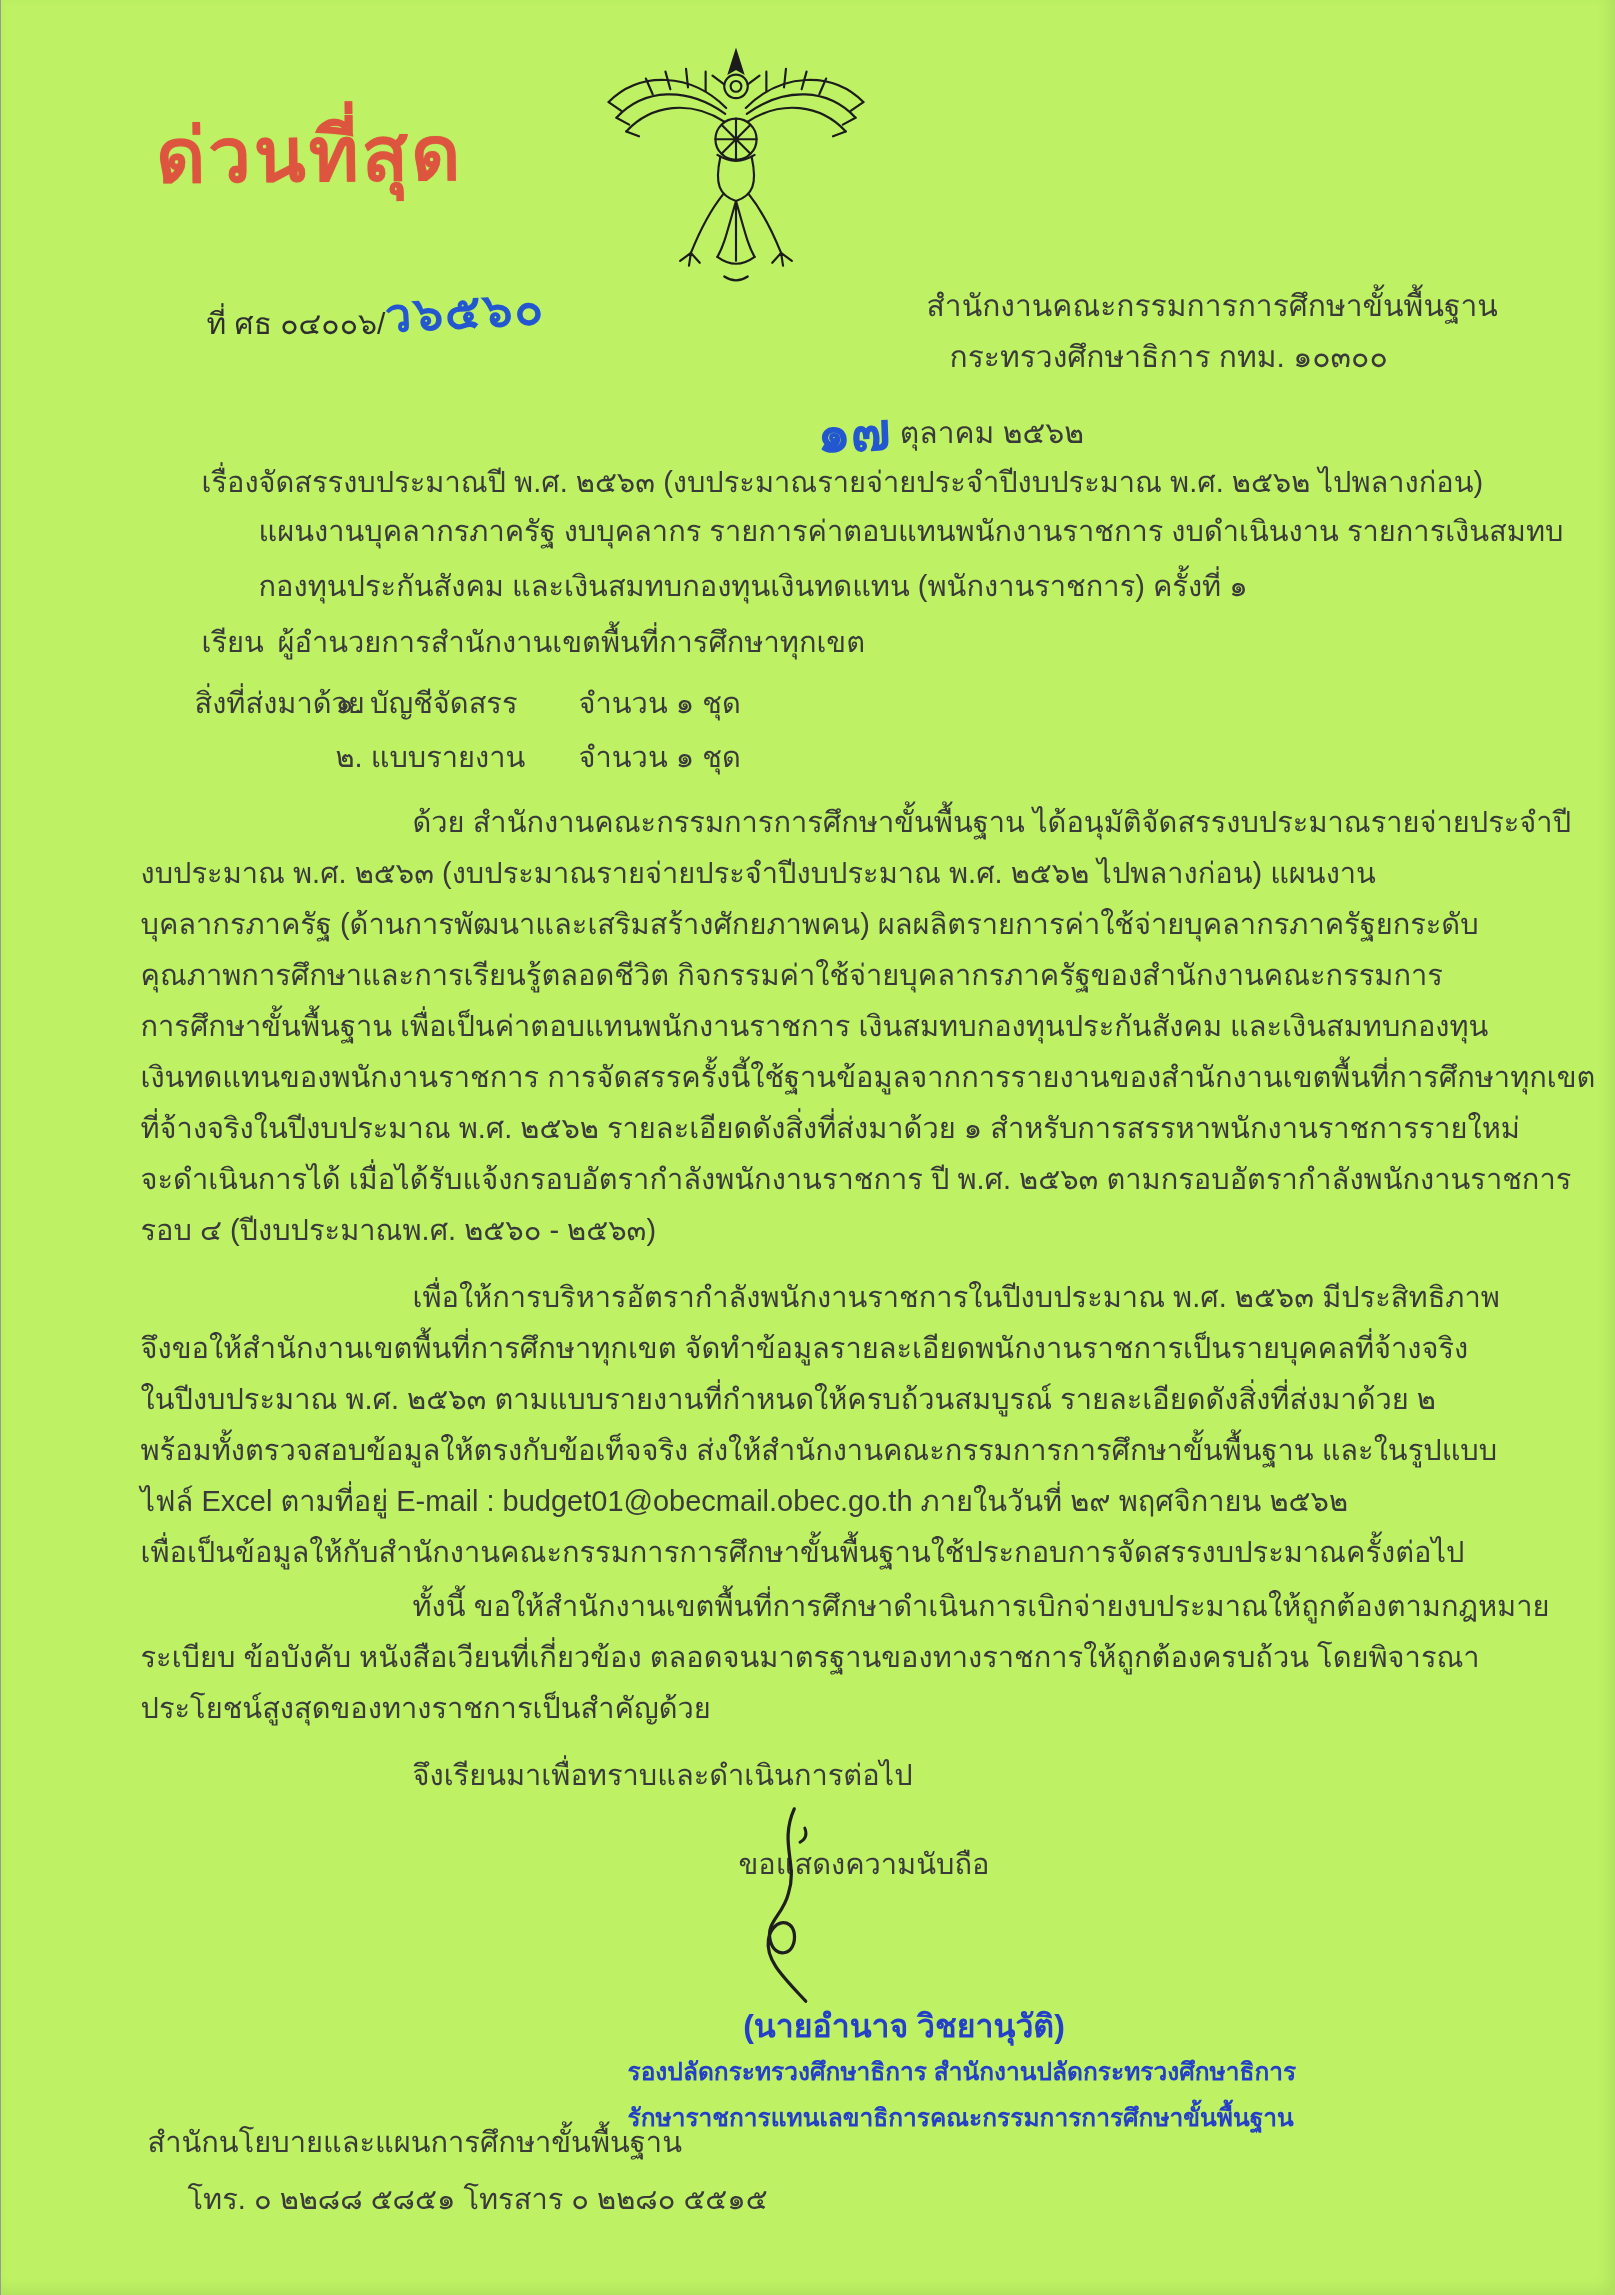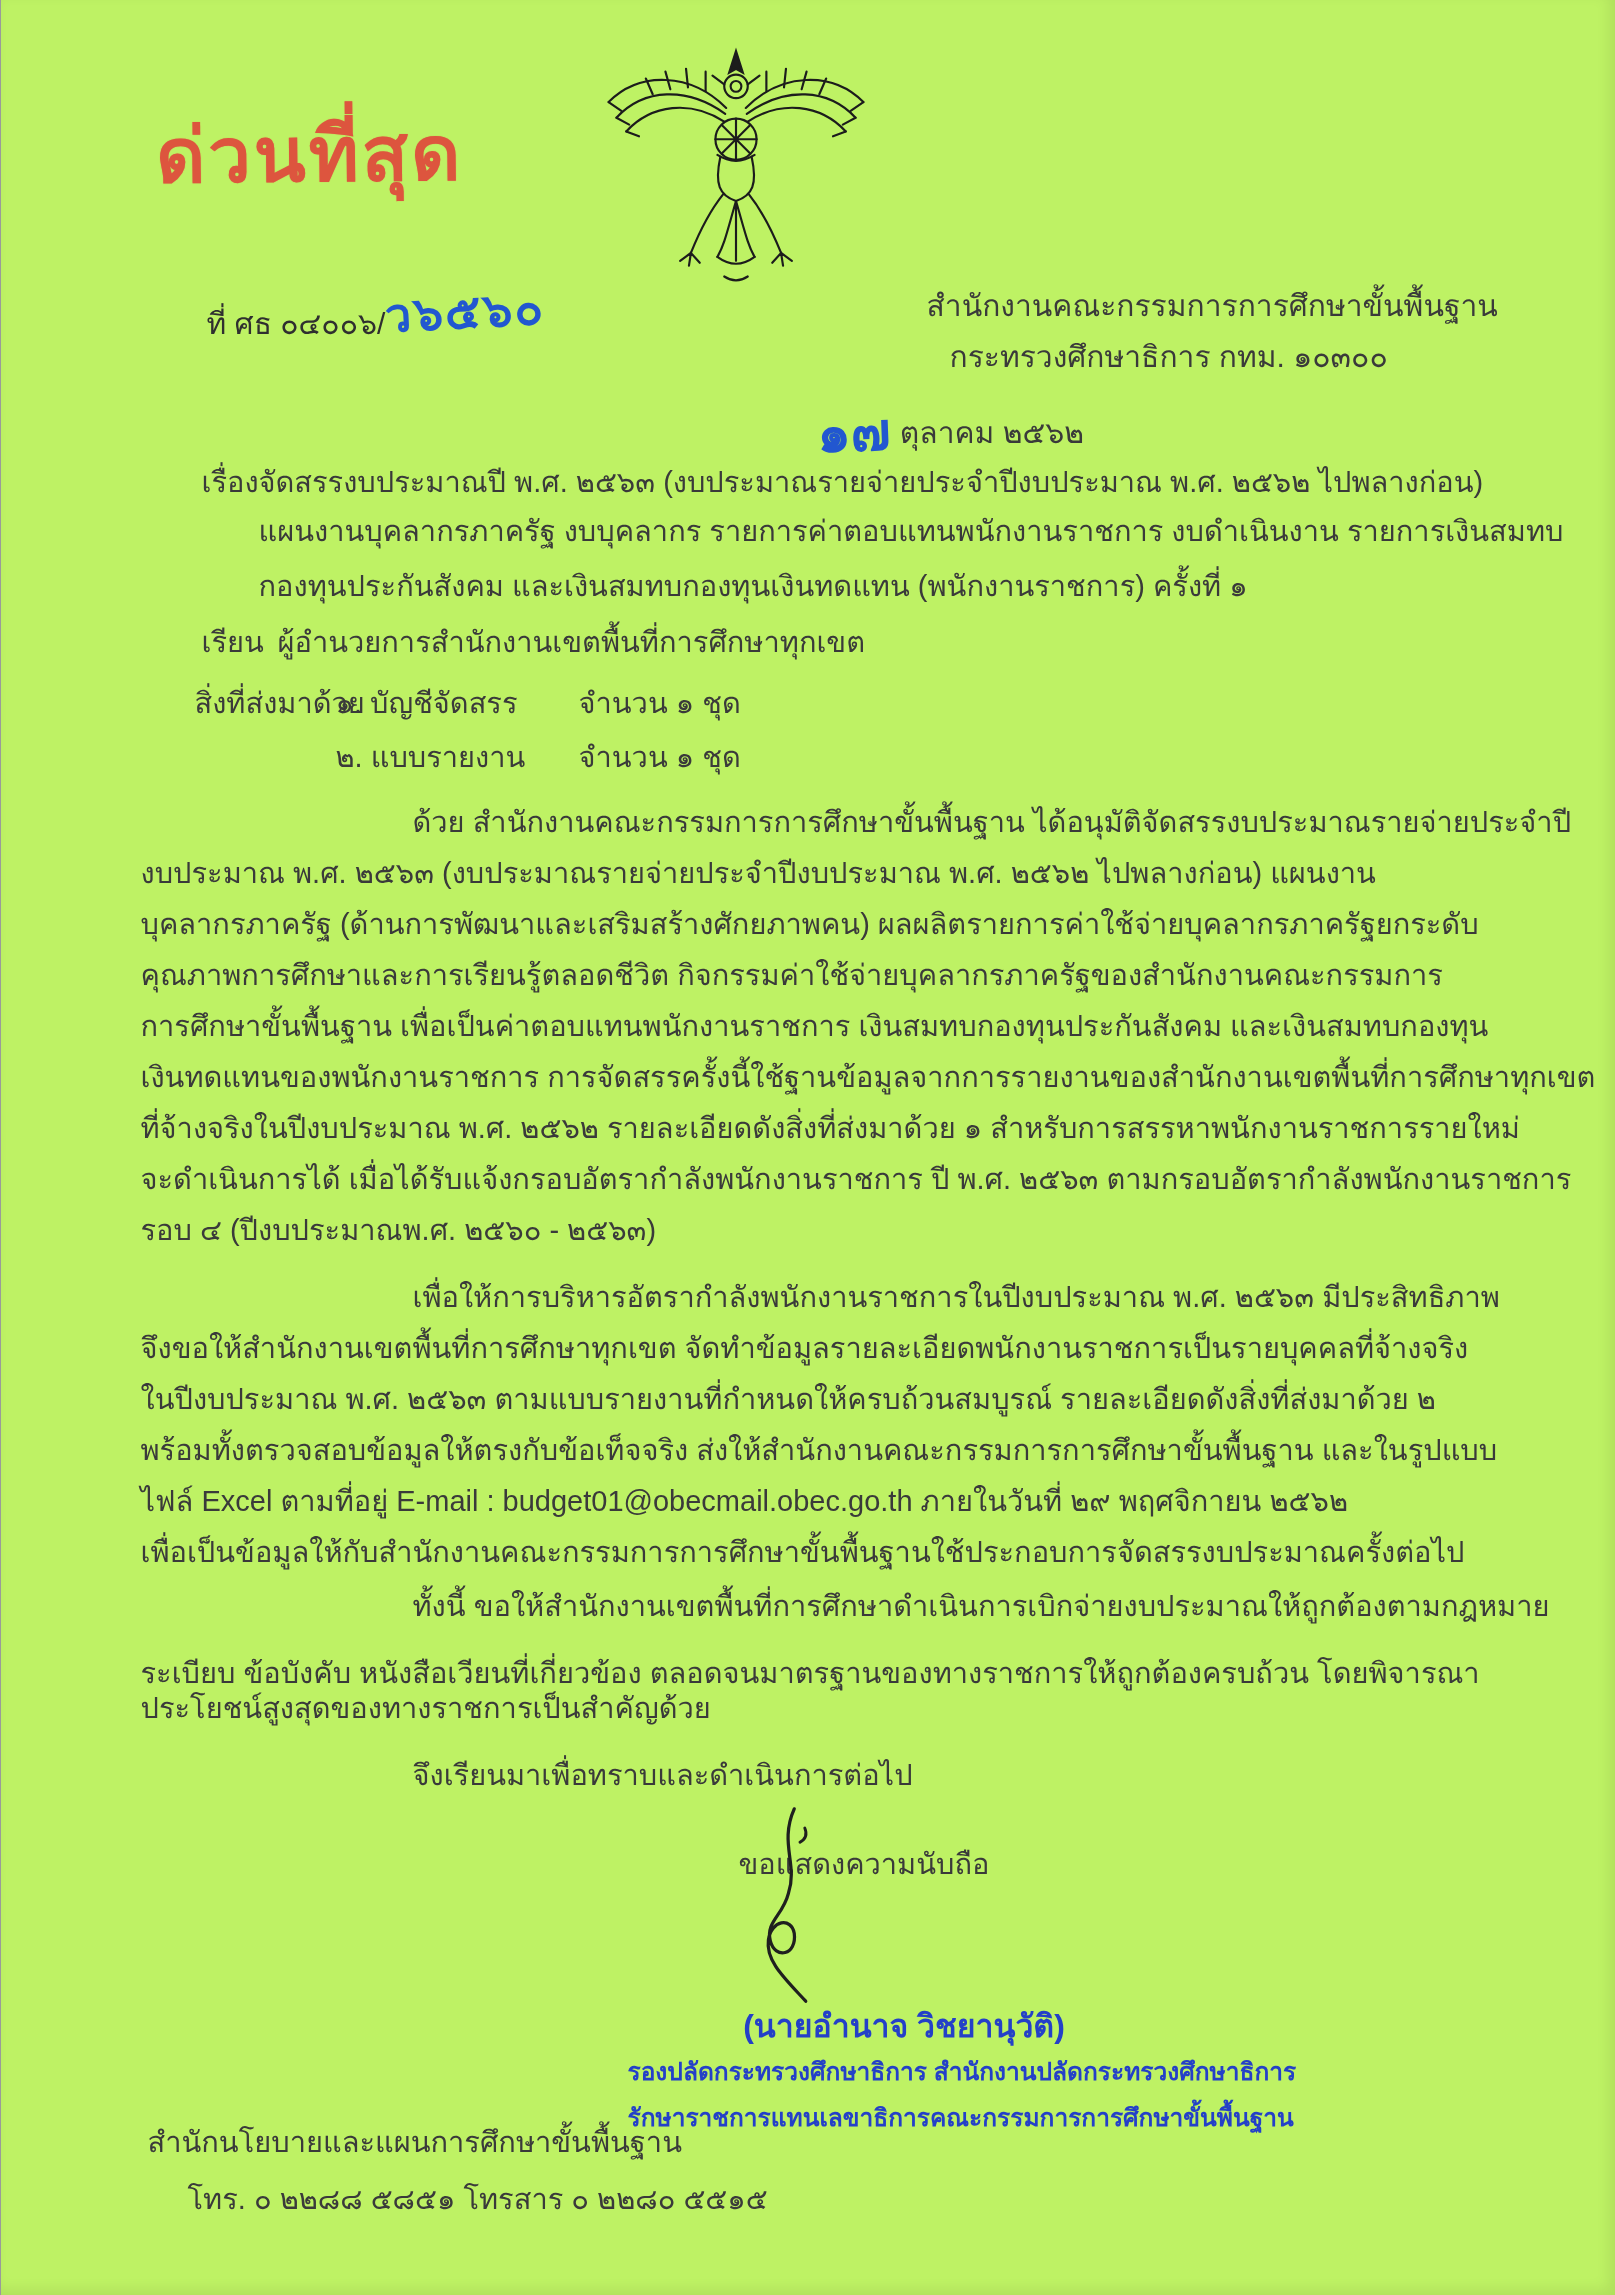--- a/index.html
+++ b/index.html
@@ -143,21 +143,21 @@
   <div class="bodyline" style="top:1207px;">รอบ ๔ (ปีงบประมาณพ.ศ. ๒๕๖๐ - ๒๕๖๓)</div>
 
   <div class="bodyline indent" style="top:1274px;">เพื่อให้การบริหารอัตรากำลังพนักงานราชการในปีงบประมาณ พ.ศ. ๒๕๖๓ มีประสิทธิภาพ</div>
   <div class="bodyline" style="top:1325px;">จึงขอให้สำนักงานเขตพื้นที่การศึกษาทุกเขต จัดทำข้อมูลรายละเอียดพนักงานราชการเป็นรายบุคคลที่จ้างจริง</div>
   <div class="bodyline" style="top:1376px;">ในปีงบประมาณ พ.ศ. ๒๕๖๓ ตามแบบรายงานที่กำหนดให้ครบถ้วนสมบูรณ์ รายละเอียดดังสิ่งที่ส่งมาด้วย ๒</div>
   <div class="bodyline" style="top:1427px;">พร้อมทั้งตรวจสอบข้อมูลให้ตรงกับข้อเท็จจริง ส่งให้สำนักงานคณะกรรมการการศึกษาขั้นพื้นฐาน และในรูปแบบ</div>
   <div class="bodyline" style="top:1478px;">ไฟล์ Excel ตามที่อยู่ E-mail : budget01@obecmail.obec.go.th ภายในวันที่ ๒๙ พฤศจิกายน ๒๕๖๒</div>
   <div class="bodyline" style="top:1529px;">เพื่อเป็นข้อมูลให้กับสำนักงานคณะกรรมการการศึกษาขั้นพื้นฐานใช้ประกอบการจัดสรรงบประมาณครั้งต่อไป</div>
 
   <div class="bodyline indent" style="top:1583px;">ทั้งนี้ ขอให้สำนักงานเขตพื้นที่การศึกษาดำเนินการเบิกจ่ายงบประมาณให้ถูกต้องตามกฎหมาย</div>
-  <div class="bodyline" style="top:1634px;margin-top:16px;">ระเบียบ ข้อบังคับ หนังสือเวียนที่เกี่ยวข้อง ตลอดจนมาตรฐานของทางราชการให้ถูกต้องครบถ้วน โดยพิจารณา</div>
+  <div class="bodyline" style="top:1634px;">ระเบียบ ข้อบังคับ หนังสือเวียนที่เกี่ยวข้อง ตลอดจนมาตรฐานของทางราชการให้ถูกต้องครบถ้วน โดยพิจารณา</div>
   <div class="bodyline" style="top:1685px;">ประโยชน์สูงสุดของทางราชการเป็นสำคัญด้วย</div>
 
   <div class="abs body-text" style="left:412px;top:1752px;">จึงเรียนมาเพื่อทราบและดำเนินการต่อไป</div>
 
   <div class="abs body-text" style="left:738px;top:1841px;">ขอแสดงความนับถือ</div>
 
   <svg class="abs sig-svg" viewBox="0 0 160 210">
     <path d="M86 4 C70 40 90 62 80 92 C74 116 56 122 61 142 C66 162 89 157 86 134 C83 117 62 120 59 141 C56 163 76 181 98 205" stroke="#1f1f1f" stroke-width="3.4" fill="none" stroke-linecap="round"></path>
     <path d="M97 24 c3 7 0 12 -5 15" stroke="#1f1f1f" stroke-width="3" fill="none" stroke-linecap="round"></path>
   </svg>

